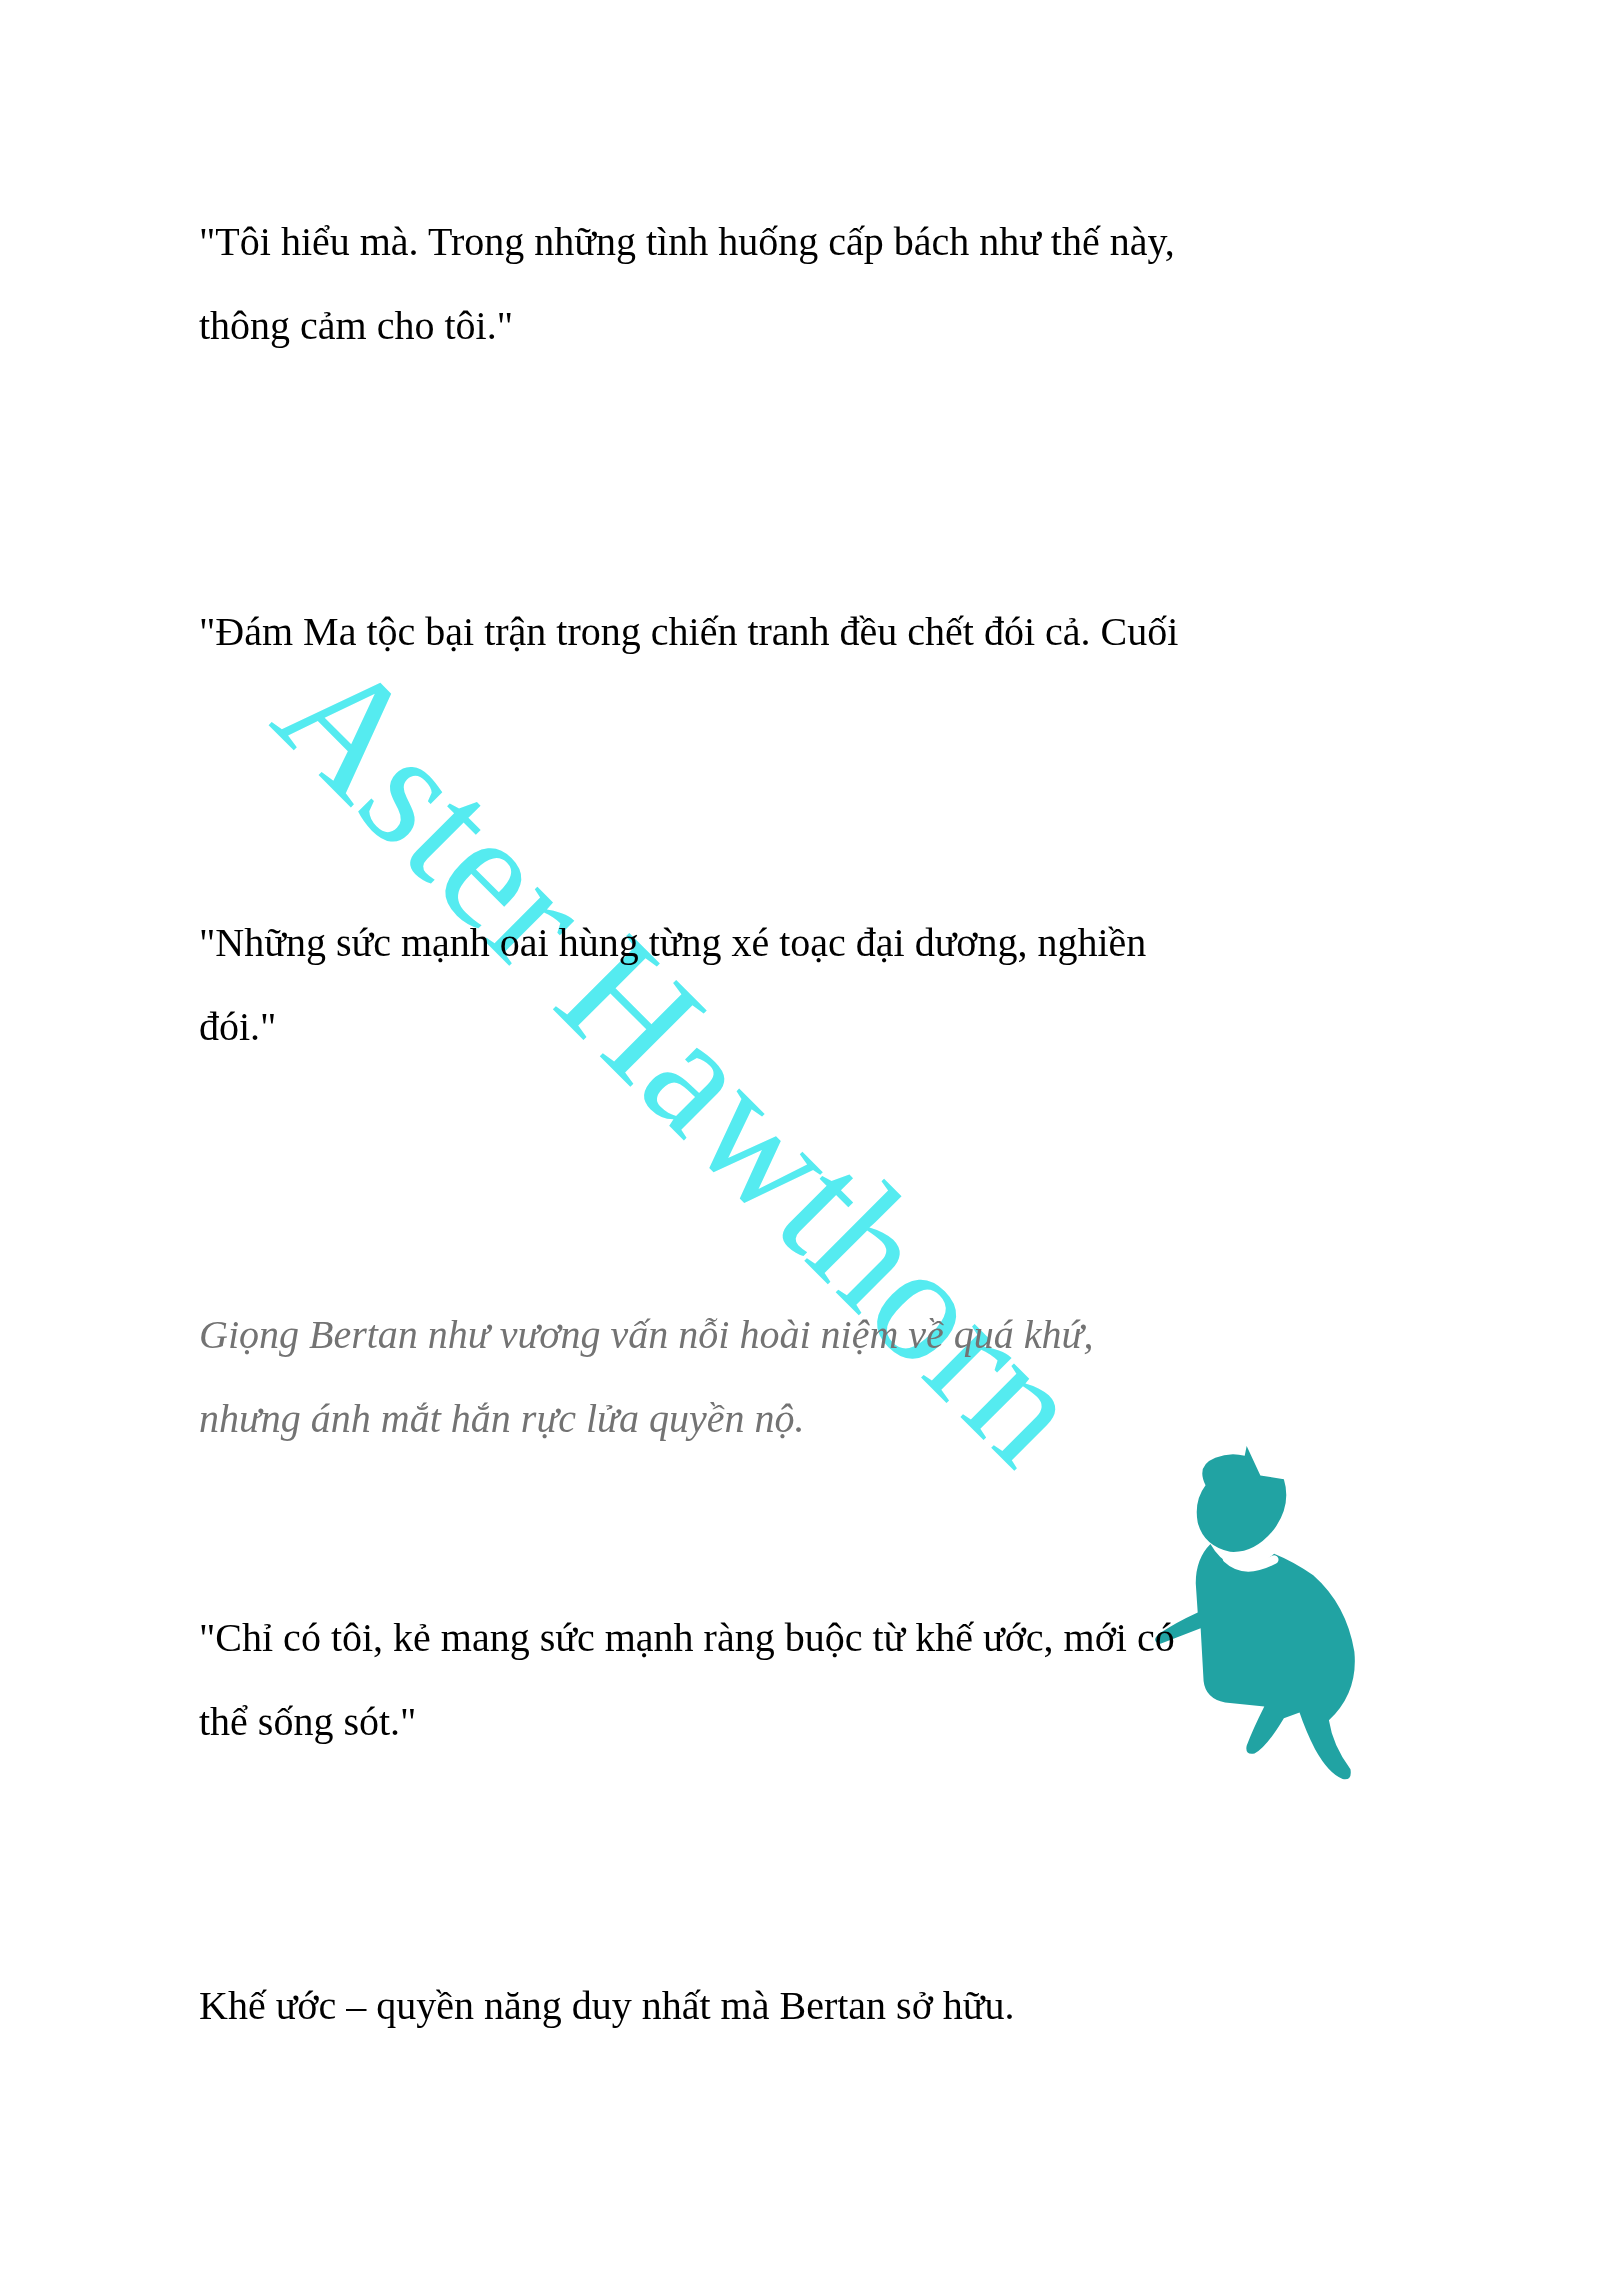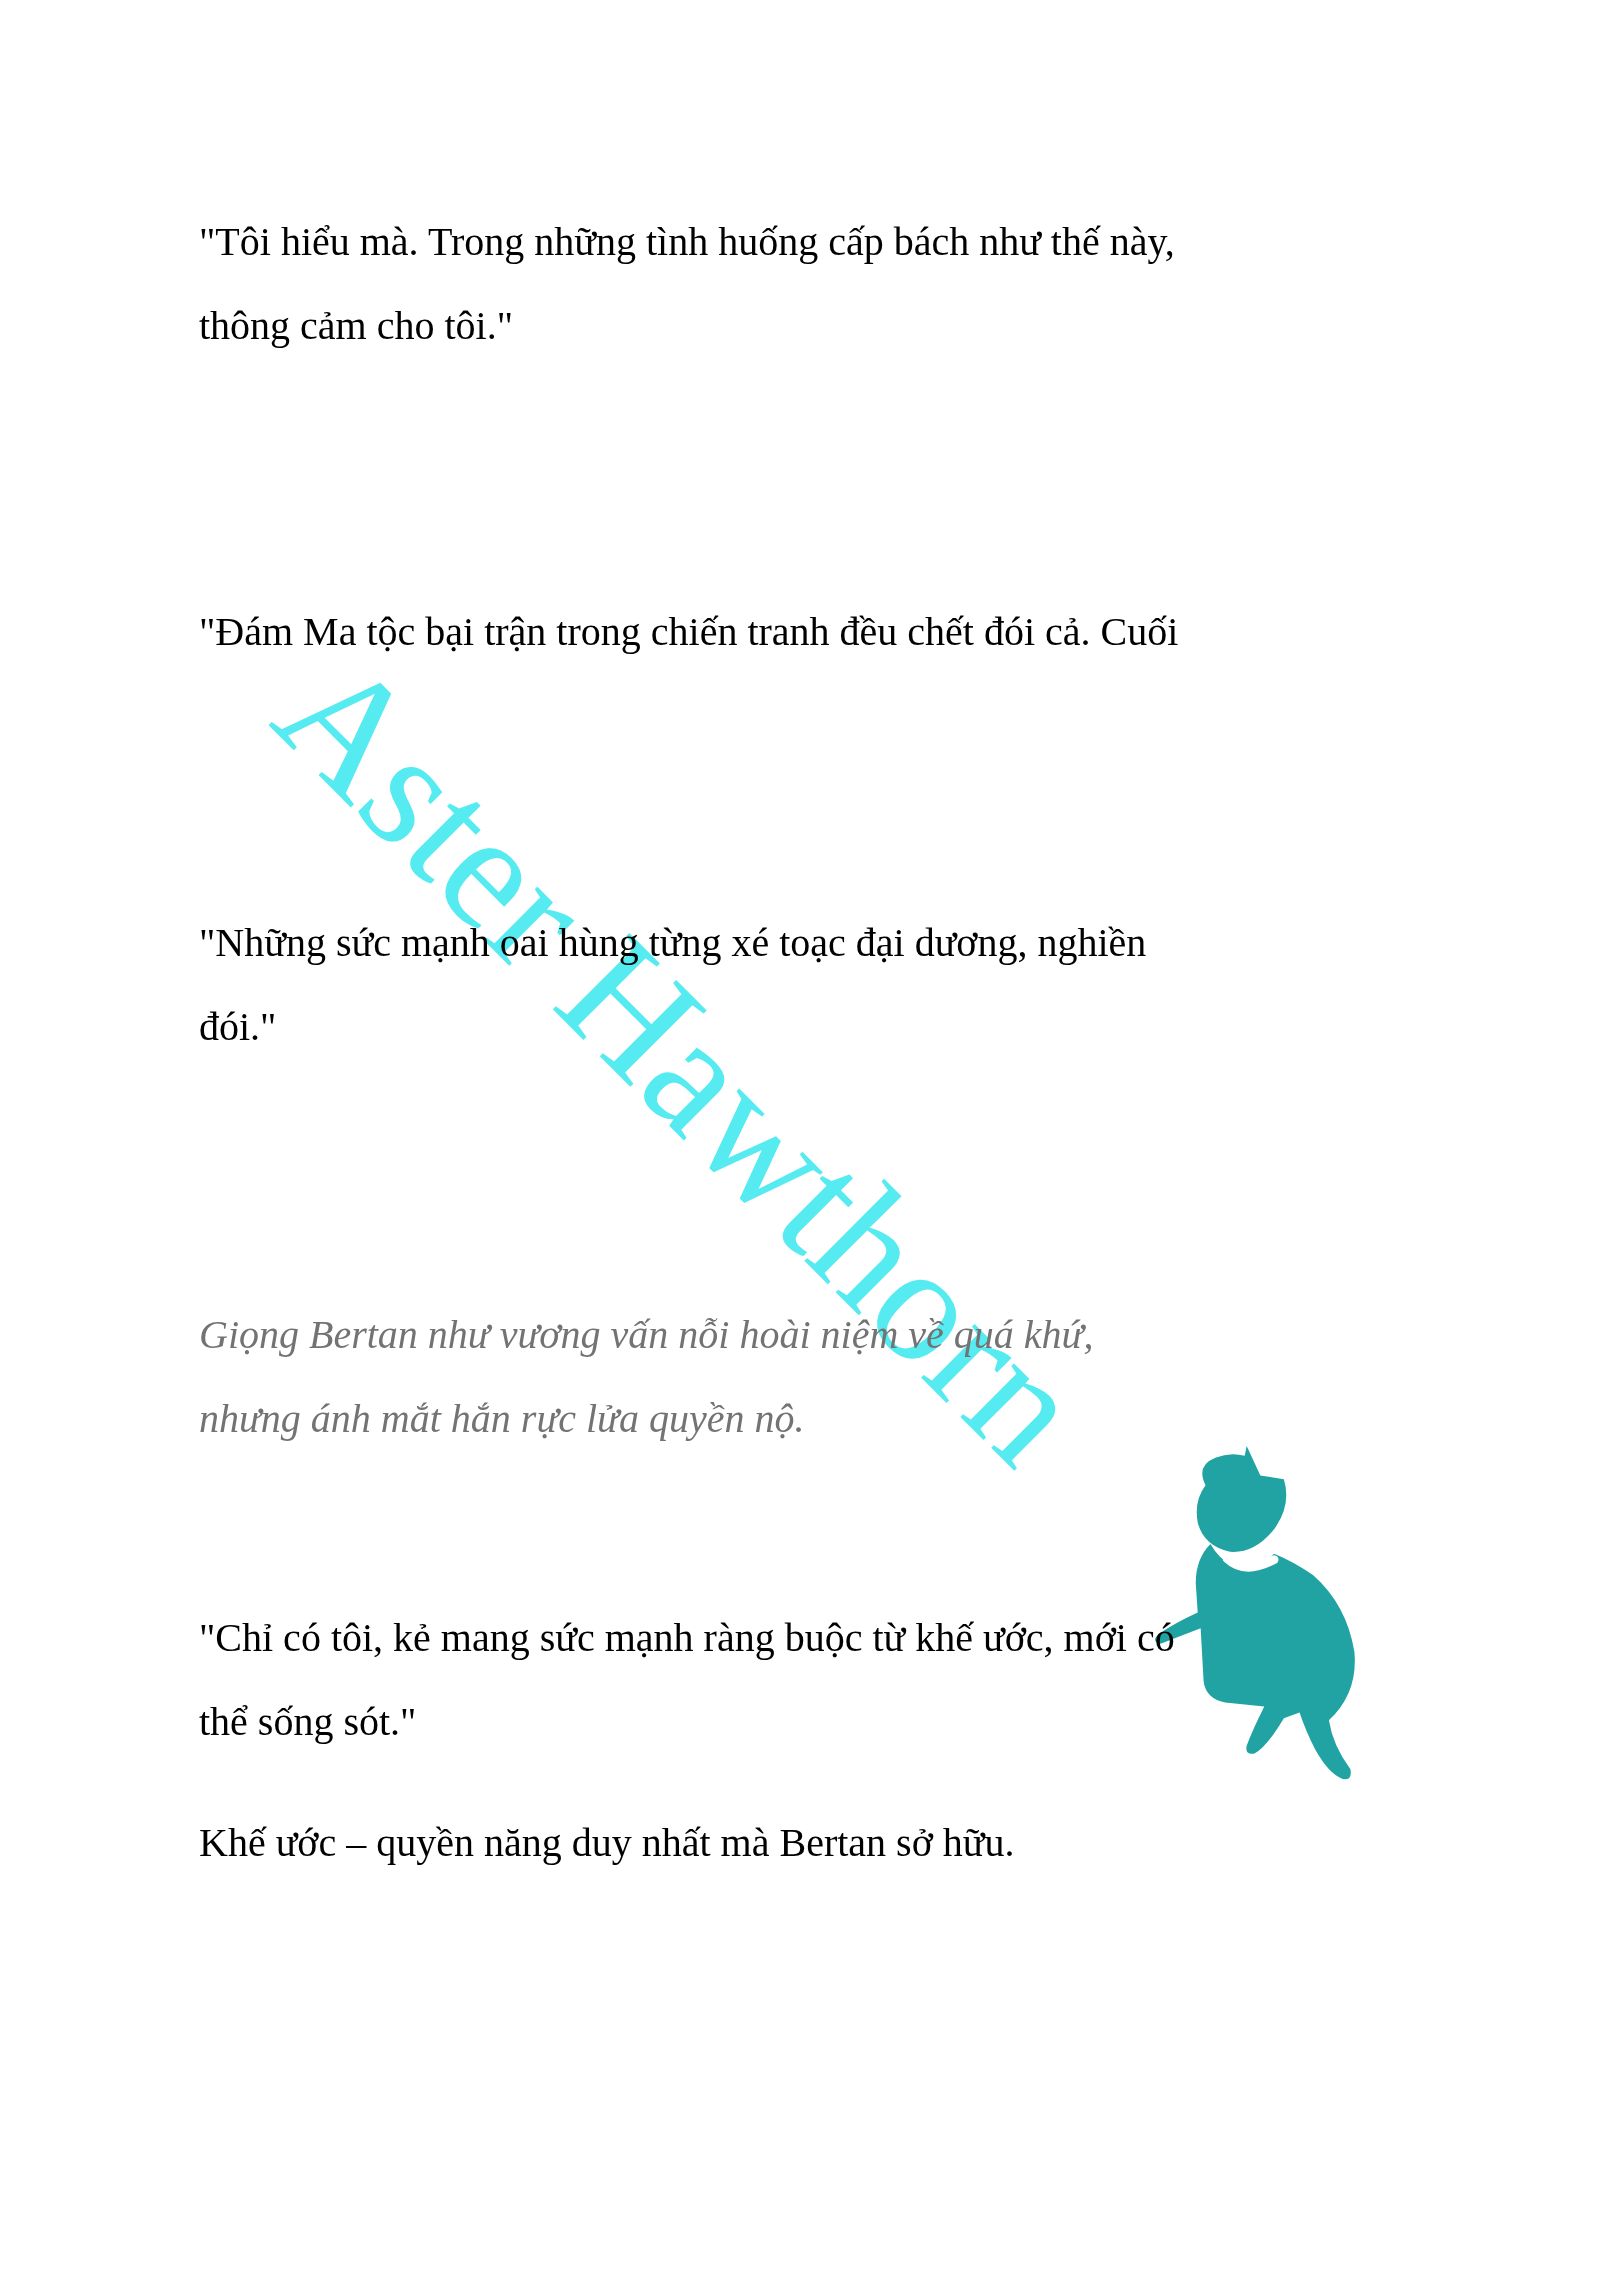--- a/index.html
+++ b/index.html
@@ -90,18 +90,18 @@
   <div class="para" style="top: 1293px; color: #737373; font-style: italic;">
     <span class="line">Giọng Bertan như vương vấn nỗi hoài niệm về quá khứ,</span>
     <span class="line">nhưng ánh mắt hắn rực lửa quyền nộ.</span>
   </div>
 
   <div class="para" style="top: 1596px; color: rgb(0, 0, 0);">
     <span class="line">"Chỉ có tôi, kẻ mang sức mạnh ràng buộc từ khế ước, mới có</span>
     <span class="line">thể sống sót."</span>
   </div>
 
-  <div class="para" style="top: 1801px; color: rgb(0, 0, 0);">
+  <div class="para" style="top: 1964px; color: rgb(0, 0, 0);">
     <span class="line">Khế ước – quyền năng duy nhất mà Bertan sở hữu.</span>
   </div>
 
 </div>
 
 
 </body></html>

